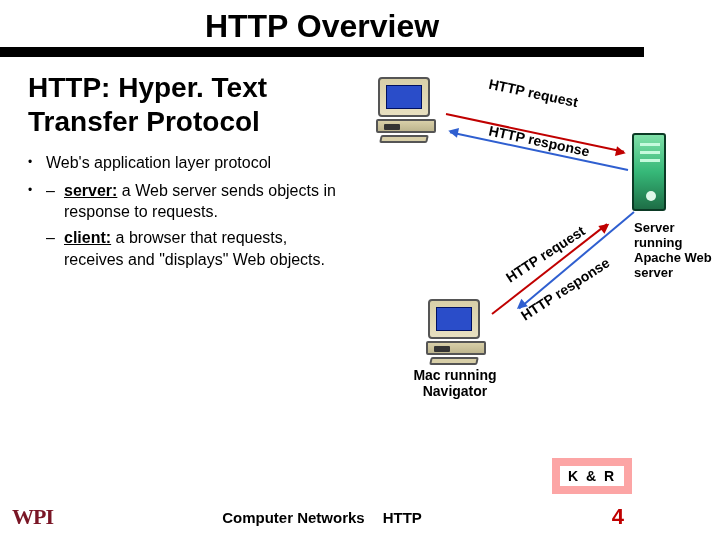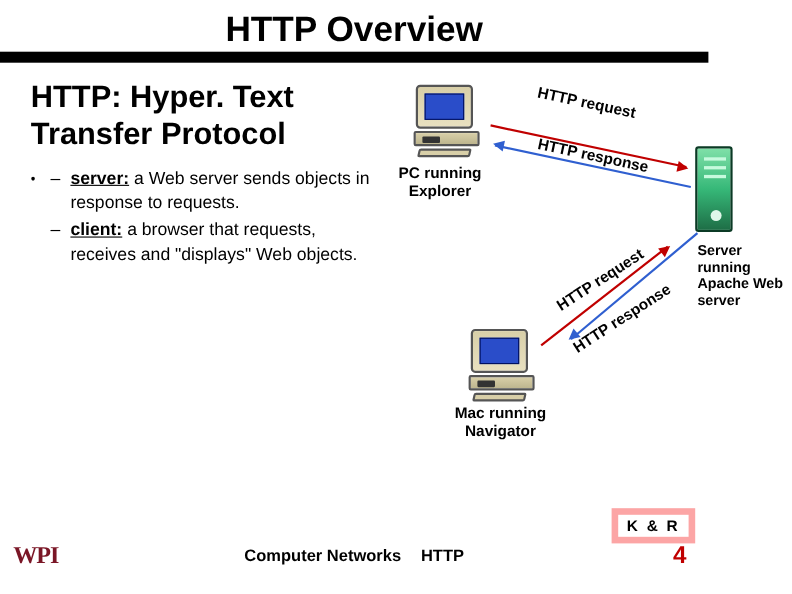--- a/index.html
+++ b/index.html
@@ -49,61 +49,61 @@
   .arr-req2::after { border-left-color:#c00000; }
   .arr-res2 { left:296px; top:140px; width:150px; border-color:#2f5fd0; transform:rotate(140deg); }
   .arr-res2::after { border-left-color:#2f5fd0; }
 
   .arrow-label { position:absolute; font-size:14px; font-weight:bold; white-space:nowrap; }
   .al-req1 { left:150px; top:14px; transform:rotate(12deg); color:#000; }
   .al-res1 { left:150px; top:62px; transform:rotate(12deg); color:#000; }
   .al-req2 { left:162px; top:175px; transform:rotate(-33deg); color:#000; }
   .al-res2 { left:176px; top:210px; transform:rotate(-33deg); color:#000; }
 
-  .footer { position:absolute; left:0; bottom:16px; width:100%; height:38px; display:flex; align-items:center;text-align:right; }
+  .footer { position:absolute; left:0; bottom:4px; width:100%; height:38px; display:flex; align-items:center;text-align:right; }
   .logo { display:flex; align-items:flex-end; margin-left:12px; gap:1px; }
   .logo .w { font: bold 22px Georgia, serif; color:#7a1626; letter-spacing:-1px; }
   .footer-text { position:absolute; left:50%; transform:translateX(-50%); font-size:15px; font-weight:bold; display:flex; gap:18px; }
   .page { position:absolute; right:20px; bottom:6px; font-size:22px; font-weight:bold; color:#C00000; }
-  .kr { position:absolute; right:12px; bottom:46px; border:6px solid #fca5a5; padding:2px 8px; font-size:14px; font-weight:bold; background:#fff; letter-spacing:2px; }
+  .kr { position:absolute; right:12px; bottom:46px; border:8px solid #fca5a5; padding:2px 8px; font-size:14px; font-weight:bold; background:#fff; letter-spacing:2px; }
 </style>
 </head>
 <body>
 
 <div class="slide">
 
   <div class="title-bar">
     <div class="title">HTTP Overview</div>
   </div>
   <div class="black-rule"></div>
 
   <div class="content">
     <div class="left">
       <div class="subtitle">HTTP: Hyper. Text Transfer Protocol</div>
       <ul class="bullets">
+        <li>Web's application layer protocol</li>
         <li>
           <ul class="sub">
             <li>
               <span class="b u">server:</span><span>  a Web server sends objects in response to requests.</span>
             </li>
             <li>
               <span class="b u">client:</span><span>  a browser that requests, receives and "displays" Web objects.</span>
             </li>
           </ul>
         </li>
       </ul>
     </div>
 
     <div class="right">
       <div class="computer pc-ico">
         <div class="crt"></div>
           <div class="base"></div>
           <div class="kb"></div>
       </div>
-      <div class="label pc">PC running Explorer</div>
 
       <div class="computer mac-ico">
         <div class="crt"></div>
           <div class="base"></div>
           <div class="kb"></div>
       </div>
       <div class="label mac">Mac running Navigator</div>
 
       <div class="server-ico"></div>
       <div class="label server">Server running Apache Web server</div>

